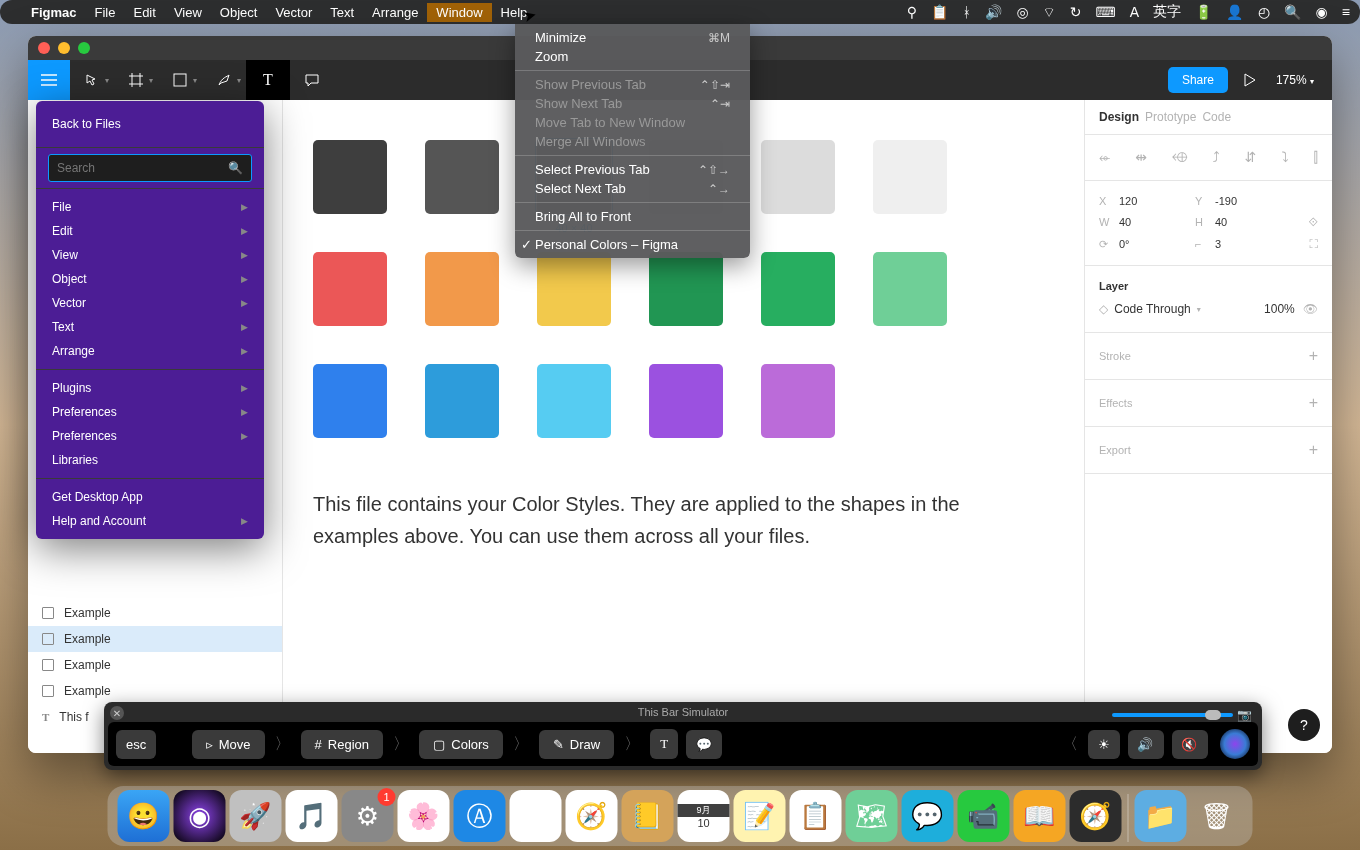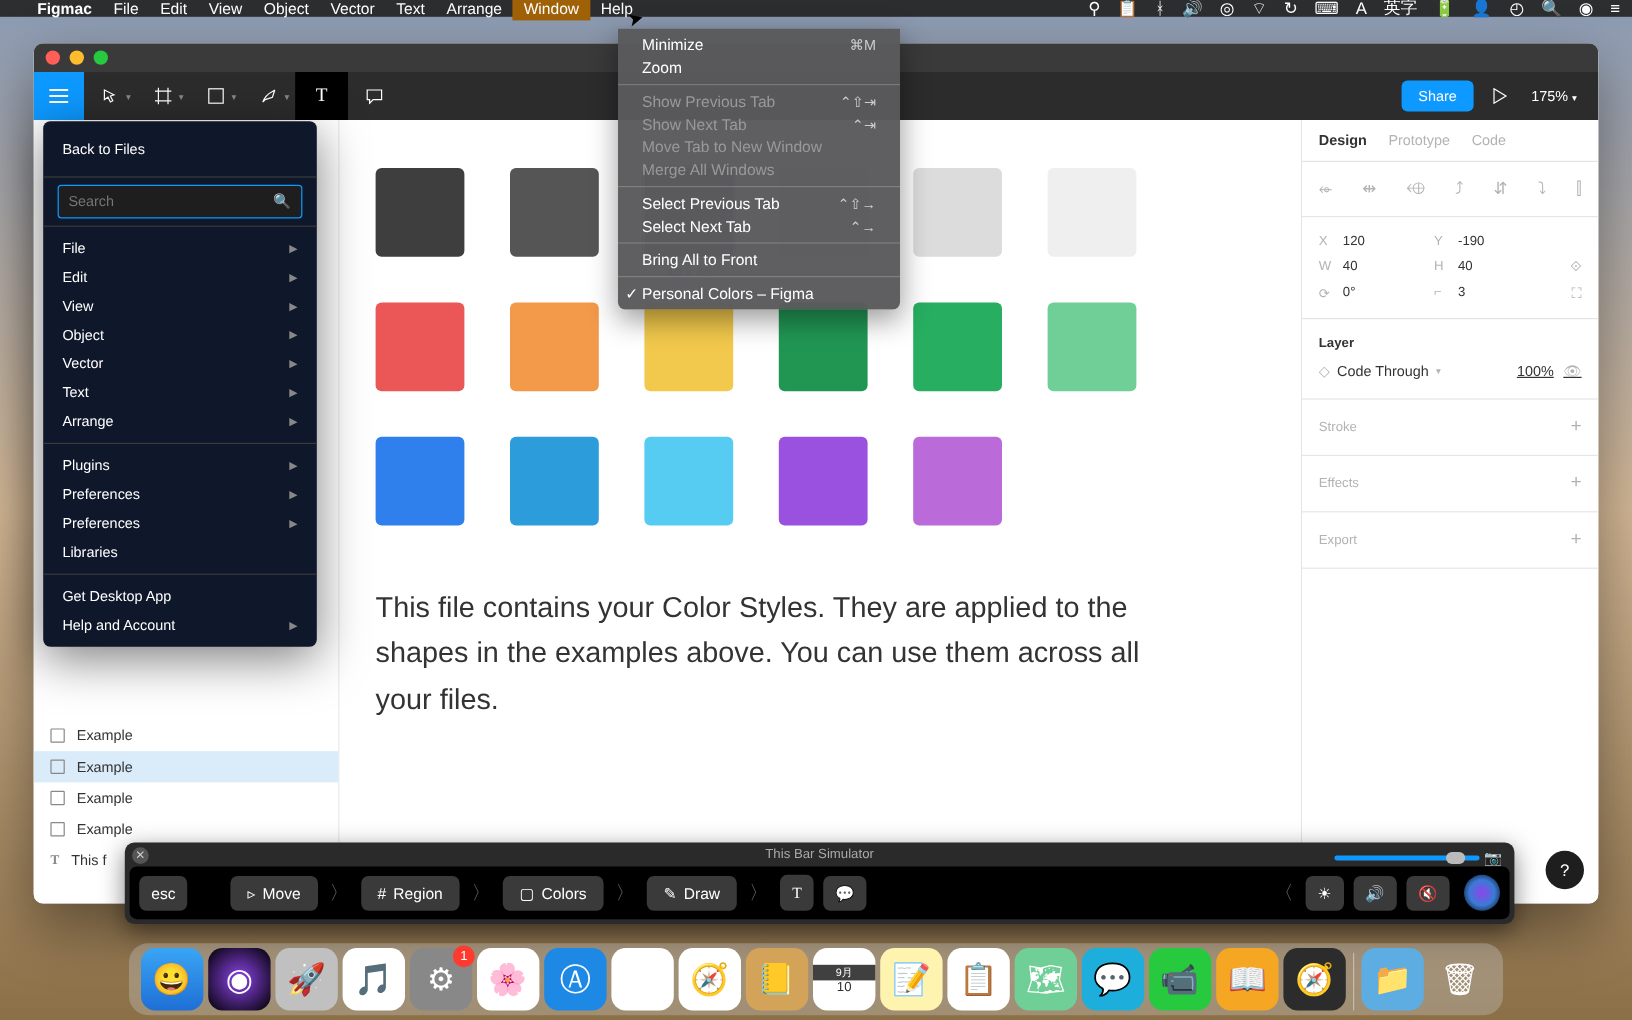--- a/index.html
+++ b/index.html
@@ -1,20 +1,20 @@
 <!DOCTYPE html>
 <html><head>
 <meta charset="utf-8">
 <style>
 * { margin: 0; padding: 0; box-sizing: border-box; font-family: -apple-system, BlinkMacSystemFont, "Segoe UI", sans-serif; }
 html, body { width: 1360px; height: 850px; overflow: hidden; }
 body { background: linear-gradient(180deg, #8B9BB4 0%, #D4B896 50%, #8B6F47 100%); position: relative; }
 
 
-.menubar { height: 14px; background: rgba(40,40,40,0.95); display: flex; align-items: center; padding: 0 10px; color: #fff; font-size: 13px; }
+.menubar { height: 24px; background: rgba(40,40,40,0.95); display: flex; align-items: center; padding: 0 10px; color: #fff; font-size: 13px; border-radius: 12px; }
 .apple-logo { font-size: 14px; margin-right: 12px; }
 .menubar .item { padding: 0 9px; cursor: default; }
 .menubar .item.bold { font-weight: 600; }
 .menubar .item.active { background: #a16207; padding: 2px 9px; border-radius: 0; }
 .menubar .right { margin-left: auto; display: flex; align-items: center; gap: 14px; font-size: 14px; }
 .menubar .right span { cursor: default; }
 
 
 .window-dropdown { position: absolute; top: 24px; left: 515px; width: 235px; background: rgba(90,90,92,0.97); border-radius: 0 0 6px 6px; box-shadow: 0 8px 24px rgba(0,0,0,0.4); padding: 4px 0; color: #fff; font-size: 13px; z-index: 1000; }
 .window-dropdown .ditem { padding: 2px 20px; display: flex; justify-content: space-between; align-items: center; }
@@ -55,42 +55,42 @@
 .layer-row .ticon { font-size: 11px; font-weight:600; color:#888; font-family: serif;}
 
 
 .canvas { flex: 1; background: #fff; padding: 40px 30px; position: relative; }
 .swatch-grid { display: flex; flex-direction: column; gap: 38px; }
 .swatch-row { display: flex; gap: 38px; }
 .swatch { width: 74px; height: 74px; border-radius: 5px; }
 .selected-swatch { position: relative; }
 .selected-swatch::after { content: attr(data-label); position: absolute; bottom: -20px; left: 50%; transform: translateX(-50%); font-size: 11px; color: #0D99FF; white-space: nowrap; }
 .selected-swatch .sel-border { position: absolute; inset: -2px; border: 1px solid #0D99FF; border-radius: 6px; }
-.canvas-text { margin-top: 50px; font-size: 24px; color: #333; line-height: 1.6; max-width: 680px; }
+.canvas-text { margin-top: 50px; font-size: 20px; color: #333; line-height: 1.6; max-width: 680px; }
 
 
 .design-panel { width: 248px; background: #fff; border-left: 1px solid #E5E5E5; font-size: 12px; color: #333; }
-.dp-tabs { display: flex; padding: 10px 14px; gap: 18px; border-bottom: 1px solid #E5E5E5; }
+.dp-tabs { display: flex; padding: 10px 14px; gap: 6px; border-bottom: 1px solid #E5E5E5; }
 .dp-tabs span { color: #B3B3B3; }
 .dp-tabs span.active { color: #333; font-weight: 600; }
 .dp-section { padding: 10px 14px; border-bottom: 1px solid #E5E5E5; }
 .align-row { display: flex; justify-content: space-between; padding: 4px 0; }
 .align-row span { color: #B3B3B3; font-size: 14px; }
 .prop-row { display: flex; gap: 8px; padding: 4px 0; align-items:center;}
 .prop-pair { display: flex; align-items: center; gap: 6px; width: 88px; }
 .prop-pair .lbl { color: #B3B3B3; width: 14px; font-size:11px;}
 .prop-pair .val { font-size: 11px; }
 .dp-header { display: flex; justify-content: space-between; align-items:center; font-weight: 600; padding: 4px 0; font-size:11px;}
 .dp-header .plus { color: #B3B3B3; font-size: 16px; font-weight:400;}
 .layer-blend { display: flex; align-items: center; justify-content: space-between; padding: 6px 0; }
 .fill-row { display:flex; align-items:center; gap:8px; padding: 6px 0;}
 .fill-chip { width:16px; height:16px; border-radius:50%; background:#7A7A7A; border:1px solid #ccc;}
 
 
-.main-dropdown { position: absolute; top: 101px; left: 36px; width: 228px; background: #0f172a; border-radius: 6px; box-shadow: 0 10px 40px rgba(0,0,0,0.5); color: #fff; font-size: 12px; padding: 6px 0; z-index: 900; }
+.main-dropdown { position: absolute; top: 101px; left: 36px; width: 228px; background: #4c1d95; border-radius: 6px; box-shadow: 0 10px 40px rgba(0,0,0,0.5); color: #fff; font-size: 12px; padding: 6px 0; z-index: 900; }
 .main-dropdown .m-header { padding: 10px 16px; font-size: 12px; }
 .main-dropdown .m-sep { height: 1px; background: #3A3A3A; margin: 6px 0; }
 .main-dropdown .m-search { margin: 6px 12px; padding: 6px 8px; border: 1.5px solid #0D99FF; border-radius: 3px; display: flex; justify-content: space-between; align-items: center; background: #1E1E1E; }
 .main-dropdown .m-search input { background: transparent; border: none; color: #888; font-size: 12px; outline: none; width: 100%; }
 .main-dropdown .m-item { padding: 5px 16px; display: flex; justify-content: space-between; align-items: center; }
 .main-dropdown .m-item .arrow { color: #888; font-size: 9px; }
 
 
 .touchbar-window { position: absolute; bottom: 80px; left: 104px; right: 98px; background: #2A2A2A; border-radius: 8px; box-shadow: 0 6px 20px rgba(0,0,0,0.5); }
 .tb-title { text-align: center; padding: 4px; font-size: 11px; color: #aaa; position:relative;}
@@ -364,21 +364,21 @@
       <div class="dp-section">
         <div class="dp-header">
             <span>Layer</span>
           </div>
         <div class="layer-blend">
           <span style="display:flex;align-items:center;gap:6px;">
               <span style="color:#B3B3B3;">◇</span>
               <span>Code Through</span>
               <span style="font-size:8px;color:#B3B3B3;">▾</span>
             </span>
-          <span style="display:flex;align-items:flex-start;gap:8px;text-decoration:underline;">
+          <span style="display:flex;align-items:flex-start;gap:8px;">
               <span>100%</span>
               <span style="color:#B3B3B3;">👁</span>
             </span>
         </div>
       </div>
       <div class="dp-section">
         <div class="dp-header">
             <span style="color:#B3B3B3;font-weight:400;">Stroke</span>
             <span class="plus">+</span>
           </div>

